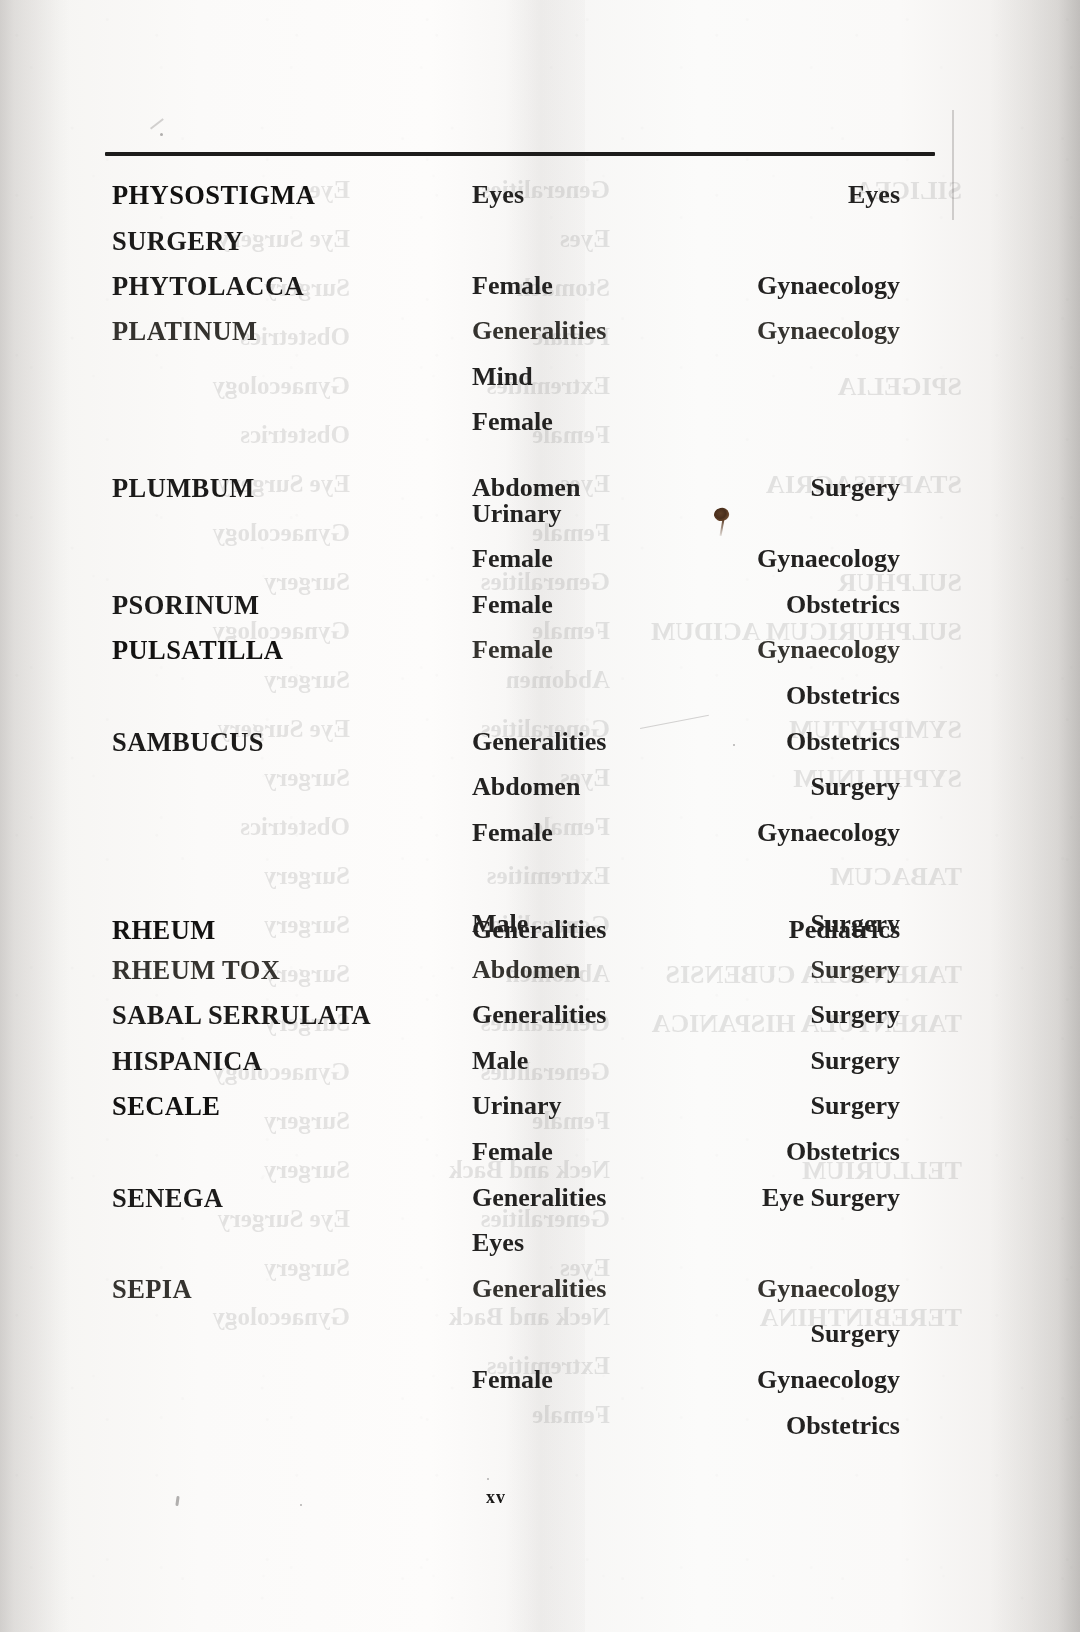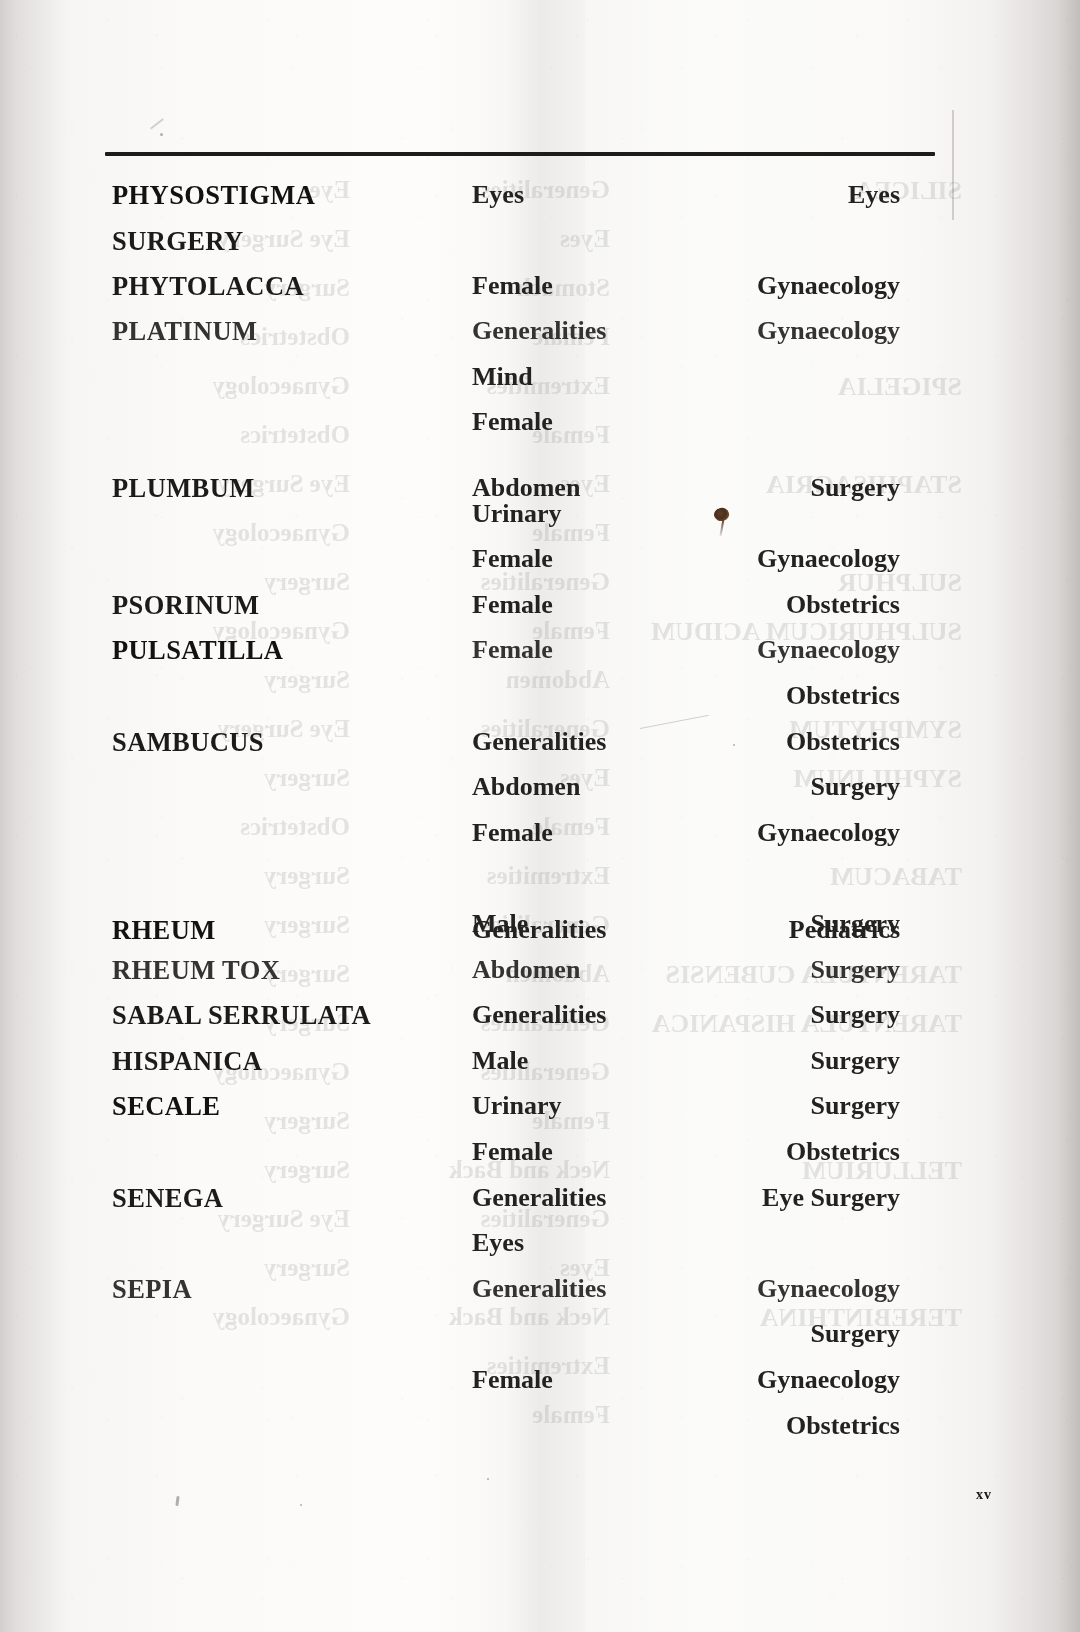--- a/index.html
+++ b/index.html
@@ -128,22 +128,22 @@
   
   .ink-light .c-remedy, .ink-light .c-section, .ink-light .c-dept { color: #35332f; }
   .ink-heavy  .c-remedy { color: #131211; }
 
   
   .folio {
     position: absolute;
     left: 0;
     top: 1487px;
     width: 992px;
-    text-align: right;
-    font-size: 14px;
+    text-align: center;
+    font-size: 18px;
     font-weight: bold;
     color: #1a1918;
     letter-spacing: 1px;
   }
 
   
   .speck {
     position: absolute;
     left: 714px;
     top: 508px;

